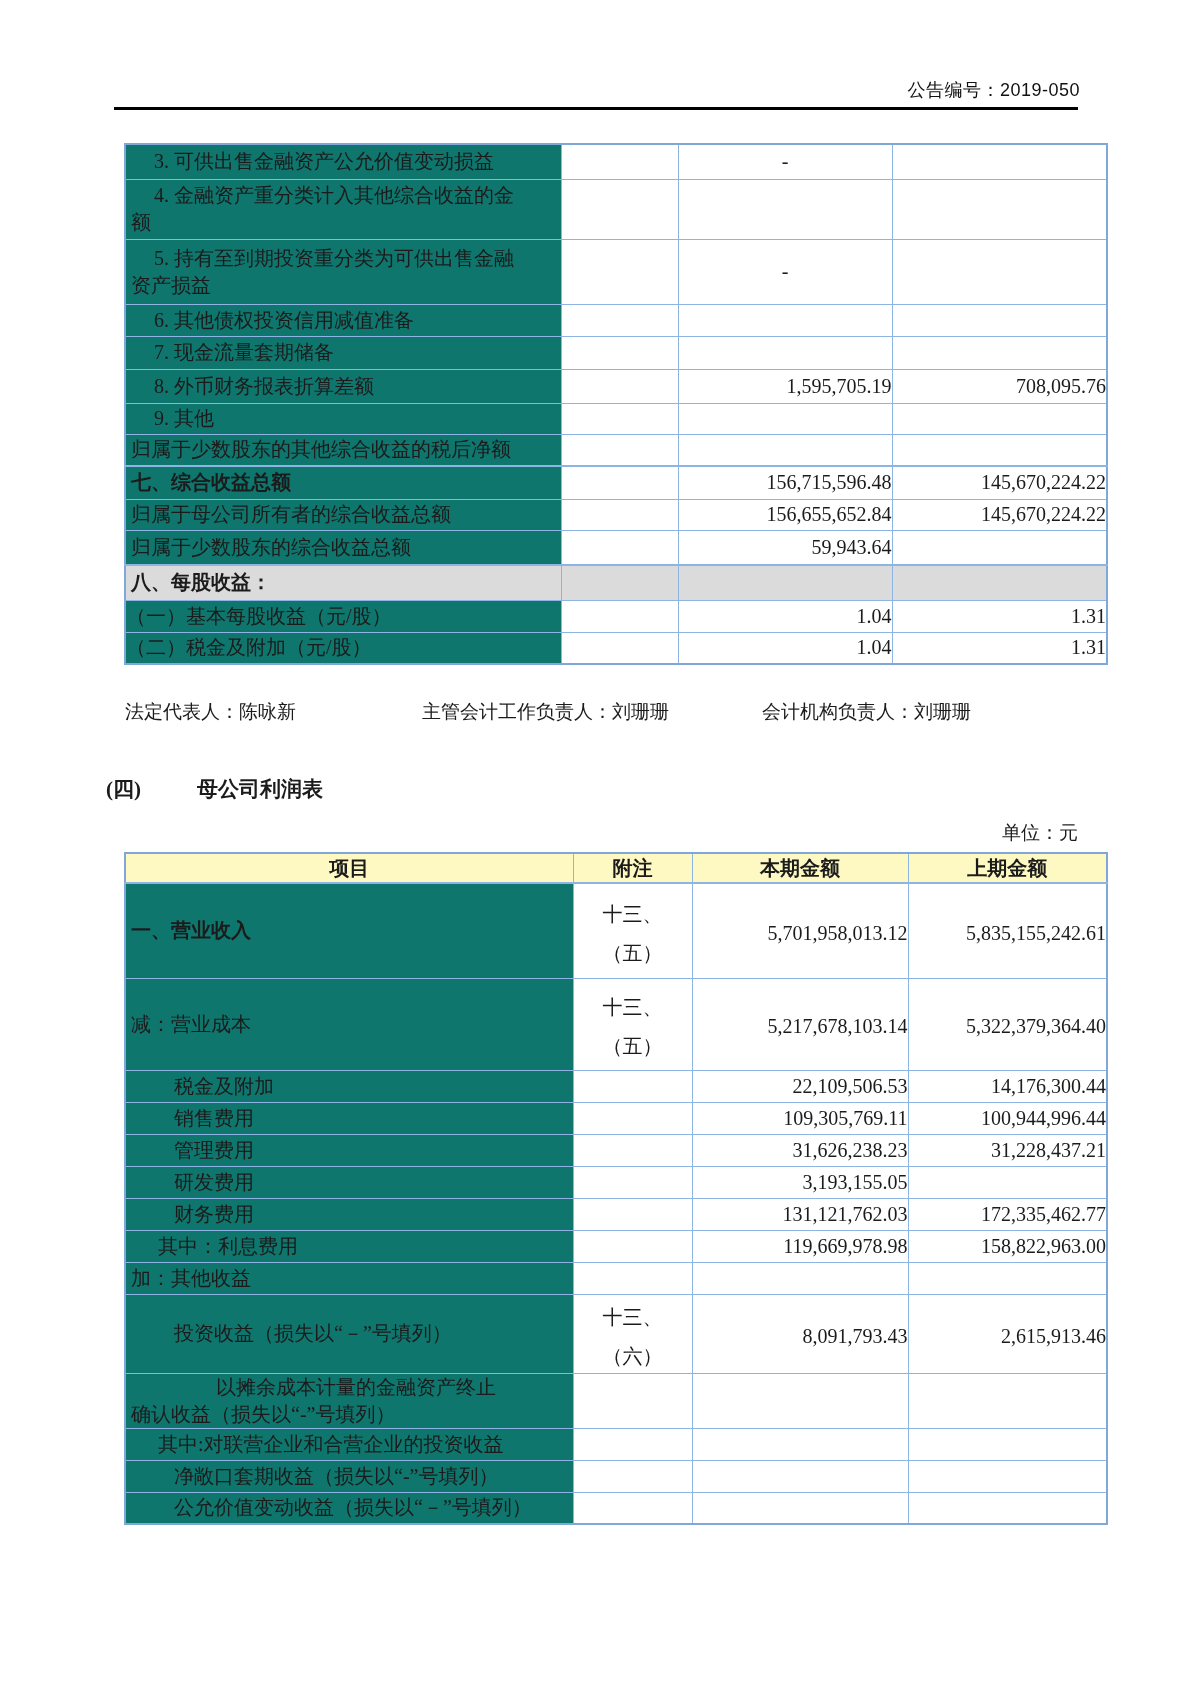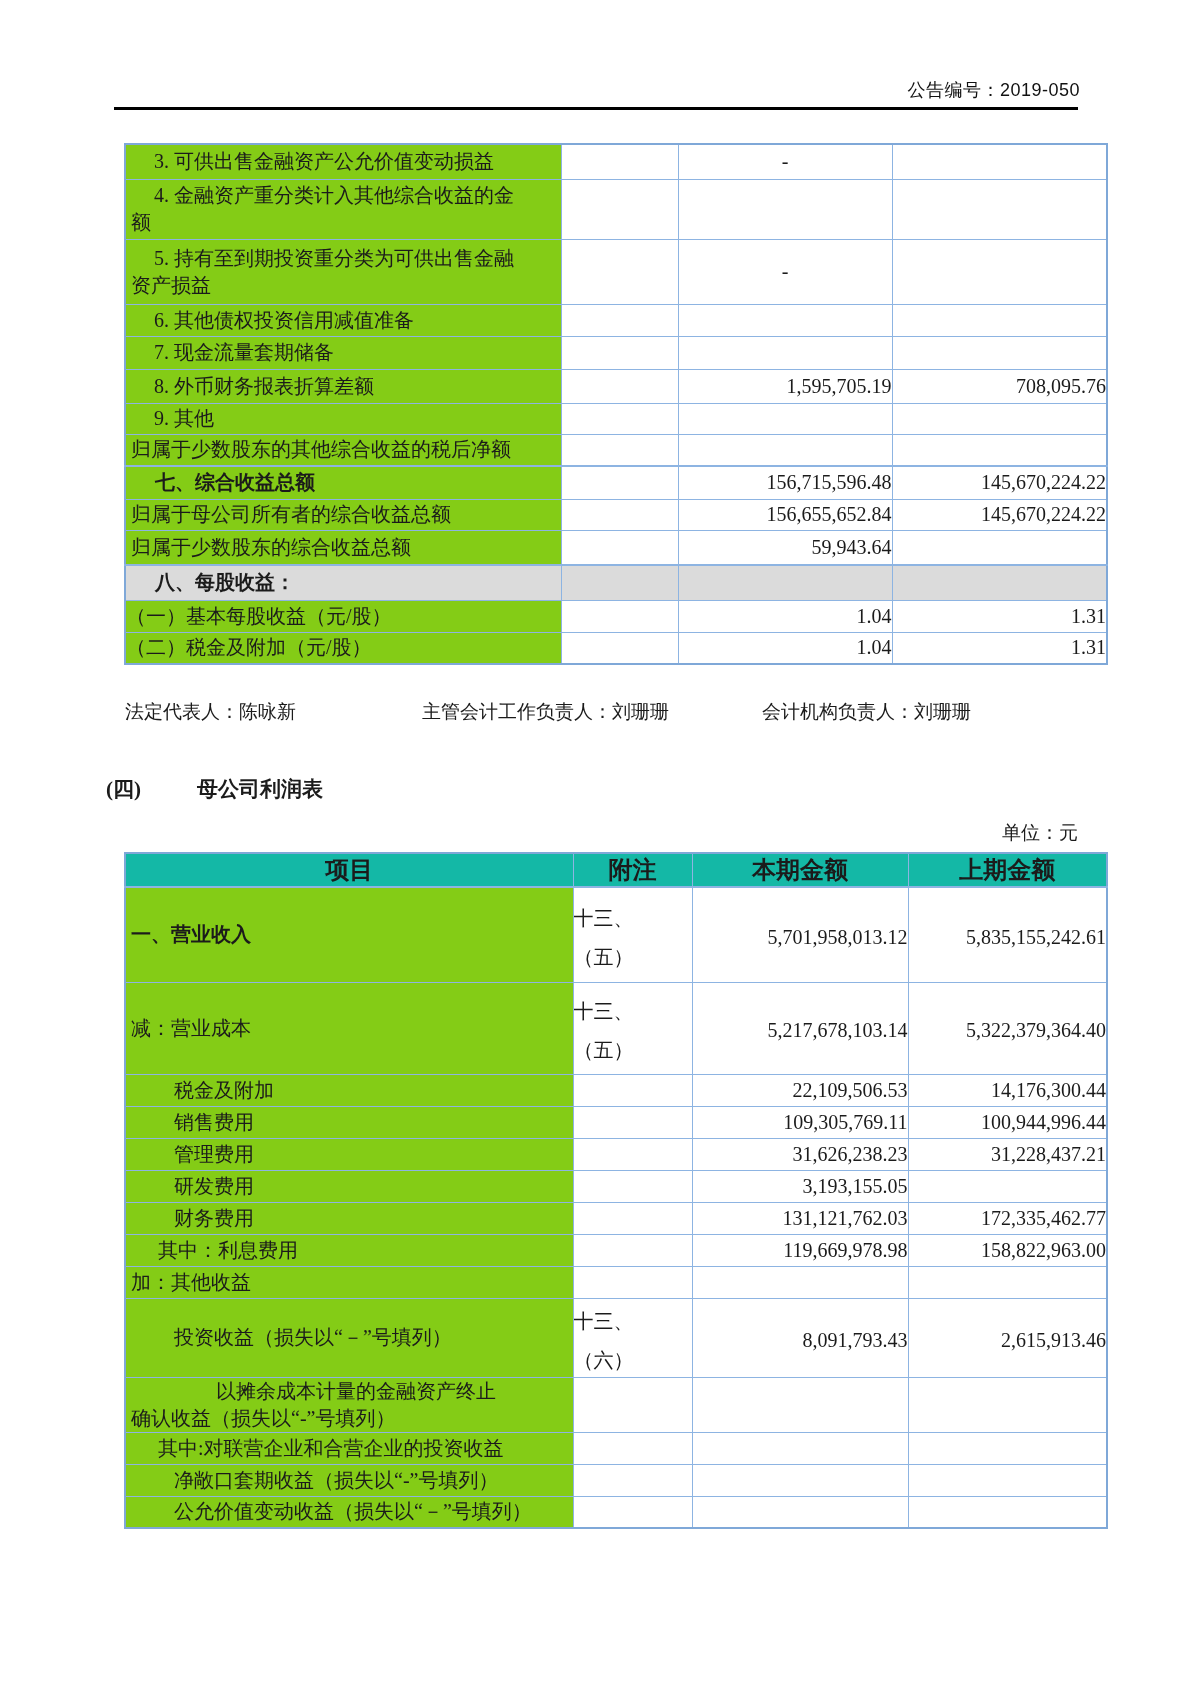--- a/index.html
+++ b/index.html
@@ -19,29 +19,29 @@
   table.t {
     position:absolute; border-collapse:collapse; table-layout:fixed;
     border:2px solid #7fa8d8;
   }
   table.t td {
     border:1px solid #8db4e2; font-size:20px; padding:0; vertical-align:middle;
     overflow:hidden;
   }
   .t1 { left:124px; top:143px; width:982px; }
   .t2 { left:124px; top:852px; width:982px; }
-  td.lbl { background:#84cc16; }
+  td.lbl { background:#0f766e; }
   td.lbl div { padding-right:4px; line-height:1.35; }
   td.num { text-align:right; padding-right:9px; font-size:19px; }
   td.ctr { text-align:center; padding-right:0; }
-  td.note { font-size:19px;margin-top:43px; }
+  td.note { text-align:center; font-size:19px;margin-top:43px; }
   tr.grayrow td { background:#dbdbdb; }
   .b { font-weight:bold; }
-  tr.sep td { border-top-width:2px;padding-left:24px; }
-  tr.head td { background:#14b8a6; text-align:center; font-weight:bold; font-size:24px; border-bottom-width:2px; }
+  tr.sep td { border-top-width:2px; }
+  tr.head td { background:#fef9c3; text-align:center; font-weight:bold; font-size:20px; border-bottom-width:2px; }
   td.vtop { vertical-align:top; }
   td.vtop div.amt, td.vtop div.noteline { padding-top:5px; }
   .i0  { padding-left:5px; }
   .i6  { }
   .i24 { padding-left:28px; }
   .i32 { padding-left:48px; }
   .i28 { padding-left:32px; }
   .i88 { padding-left:90px; }
   .noteline { line-height:1.7; }
   .signatures { position:absolute; top:699px; left:0; width:1200px; height:26px; font-size:19px; }

